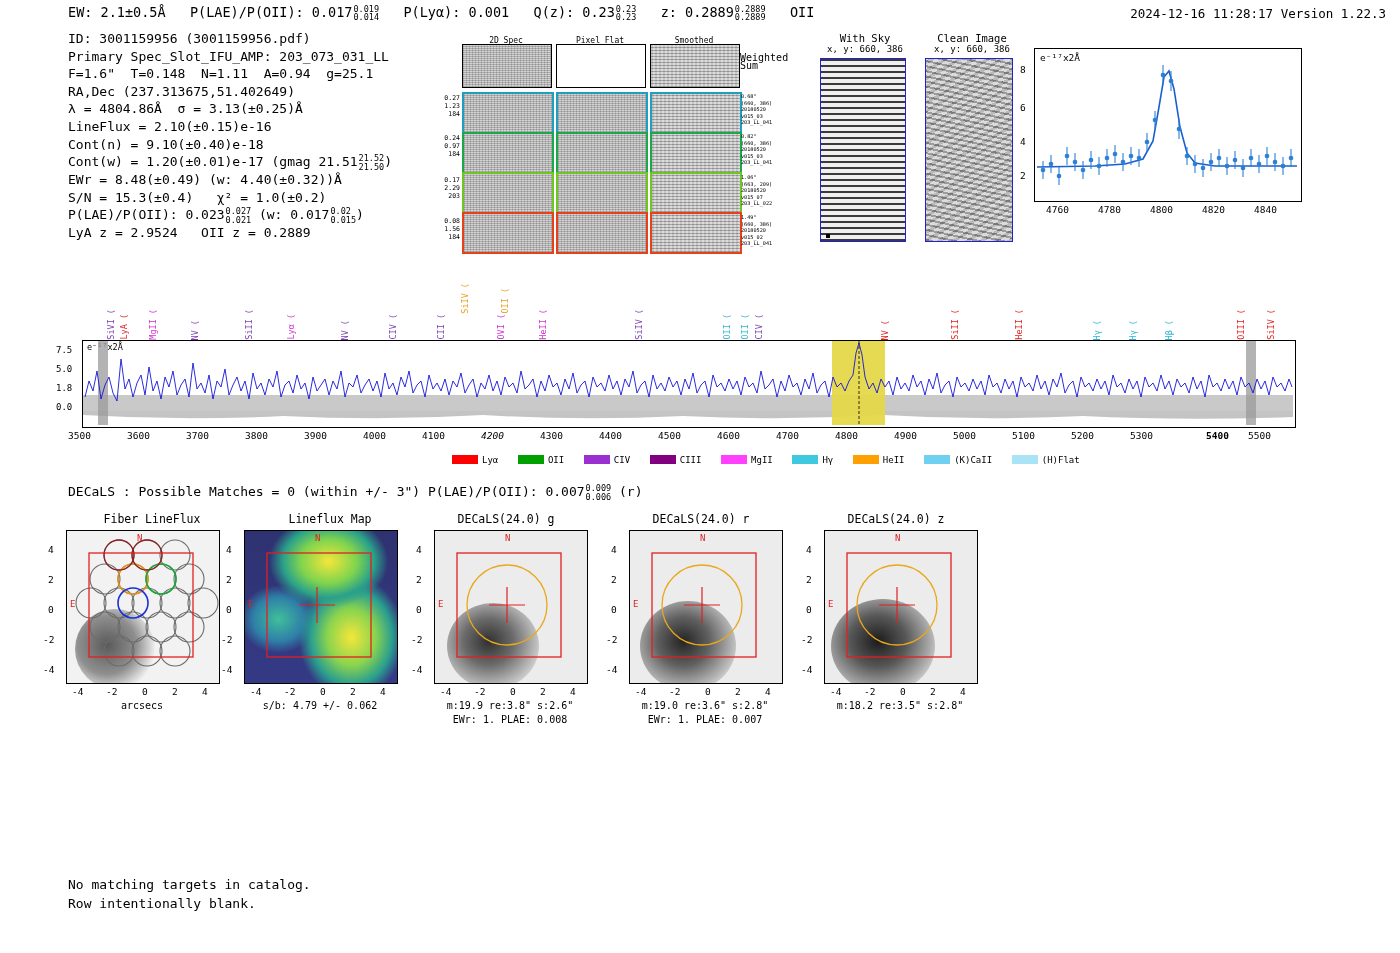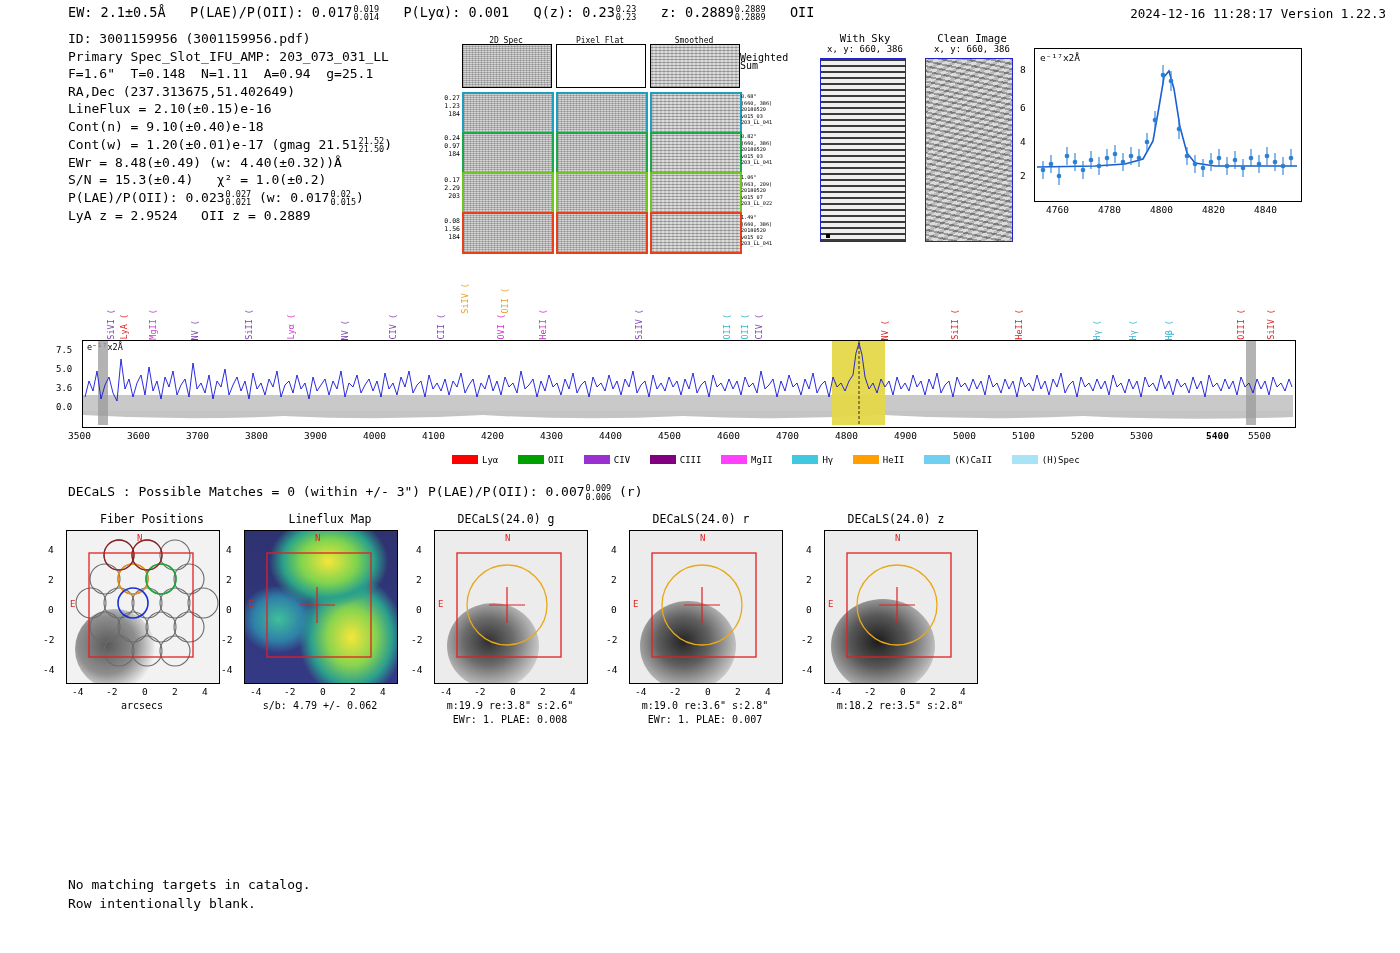--- a/index.html
+++ b/index.html
@@ -67,20 +67,21 @@
   &nbsp;
   <span>OII</span>
 </div>
 <div class="abs mono" id="timestamp">2024-12-16 11:28:17  Version 1.22.3</div>
 
 <div class="abs mono" id="info-block">
   <div class="l">ID: 3001159956 (3001159956.pdf)</div>
   <div class="l">Primary Spec_Slot_IFU_AMP: 203_073_031_LL</div>
   <div class="l">F=1.6"  T=0.148  N=1.11  A=0.94  g=25.1</div>
   <div class="l">RA,Dec (237.313675,51.402649)</div>
+  <div class="l">λ = 4804.86Å  σ = 3.13(±0.25)Å</div>
   <div class="l">LineFlux = 2.10(±0.15)e-16</div>
   <div class="l">Cont(n) = 9.10(±0.40)e-18</div>
   <div class="l nowrap"><span>Cont(w) = 1.20(±0.01)e-17 (gmag 21.51</span><span class="frac"><span>21.52</span><span>21.50</span></span>)</div>
   <div class="l">EWr = 8.48(±0.49) (w: 4.40(±0.32))Å</div>
   <div class="l">S/N = 15.3(±0.4)   χ² = 1.0(±0.2)</div>
   <div class="l nowrap"><span>P(LAE)/P(OII): 0.023</span><span class="frac"><span>0.027</span><span>0.021</span></span> <span>(w: 0.017</span><span class="frac"><span>0.02</span><span>0.015</span></span><span>)</span></div>
   <div class="l">LyA z = 2.9524   OII z = 0.2889</div>
 </div>
 
 <div class="abs" id="spec2d">
@@ -351,21 +352,21 @@
     <span class="emline-label" style="left:1184px;bottom:0;color:#e02020;">SiIV (</span>
     <span class="emline-label" style="left:378px;bottom:26px;color:#e8a020;">SiIV (</span>
     <span class="emline-label" style="left:418px;bottom:26px;color:#e8a020;">OII (</span>
   </div>
 
   <div class="axisbox" style="left:0;top:0;width:1212px;height:86px;"></div>
   <div class="abs" style="left:5px;top:2px;font-size:8.5px;">e⁻¹⁷x2Å</div>
 
   <div class="ticklbl" style="left:-26px;top:5px;font-size:9px;">7.5</div>
   <div class="ticklbl" style="left:-26px;top:24px;font-size:9px;">5.0</div>
-  <div class="ticklbl" style="left:-26px;top:43px;font-size:9px;">3.6</div>
+  <div class="ticklbl" style="left:-26px;top:43px;font-size:9px;">1.8</div>
   <div class="ticklbl" style="left:-26px;top:62px;font-size:9px;">0.0</div>
 
   <svg class="abs" style="left:1px;top:1px;" width="1210" height="84" viewBox="0 0 1210 84">
 
     <path d="M0,66 L1210,66 L1210,76 Q1100,80 1000,75 Q900,80 800,74 Q700,80 600,75 Q500,80 400,74 Q300,80 200,75 Q100,80 0,74 Z" fill="#c4c4c4"></path>
     <rect x="0" y="54" width="1210" height="16" fill="#c9c9c9"></rect>
 
     <rect x="15" y="0" width="10" height="84" fill="#9a9a9a" opacity="0.75"></rect>
     <rect x="1163" y="0" width="10" height="84" fill="#9a9a9a" opacity="0.75"></rect>
 
@@ -392,21 +393,21 @@
   </svg>
 
   <div class="abs" style="left:0;top:90px;width:1212px;height:14px;">
     <span class="ticklbl" style="left:-14px;">3500</span>
     <span class="ticklbl" style="left:45px;">3600</span>
     <span class="ticklbl" style="left:104px;">3700</span>
     <span class="ticklbl" style="left:163px;">3800</span>
     <span class="ticklbl" style="left:222px;">3900</span>
     <span class="ticklbl" style="left:281px;">4000</span>
     <span class="ticklbl" style="left:340px;">4100</span>
-    <span class="ticklbl" style="left:399px;">4200</span>
+    <span class="ticklbl" style="left:399px;font-style:italic;">4200</span>
     <span class="ticklbl" style="left:458px;">4300</span>
     <span class="ticklbl" style="left:517px;">4400</span>
     <span class="ticklbl" style="left:576px;">4500</span>
     <span class="ticklbl" style="left:635px;">4600</span>
     <span class="ticklbl" style="left:694px;">4700</span>
     <span class="ticklbl" style="left:753px;">4800</span>
     <span class="ticklbl" style="left:812px;">4900</span>
     <span class="ticklbl" style="left:871px;">5000</span>
     <span class="ticklbl" style="left:930px;">5100</span>
     <span class="ticklbl" style="left:989px;">5200</span>
@@ -417,31 +418,31 @@
 
   <div class="abs" style="left:370px;top:108px;width:700px;text-align:left;">
     <span class="legend-item"><span class="legend-sw" style="background:#ff0000;"></span><span>Lyα</span></span>
     <span class="legend-item"><span class="legend-sw" style="background:#00a000;"></span><span>OII</span></span>
     <span class="legend-item"><span class="legend-sw" style="background:#9b30d0;"></span><span>CIV</span></span>
     <span class="legend-item"><span class="legend-sw" style="background:#800080;"></span><span>CIII</span></span>
     <span class="legend-item"><span class="legend-sw" style="background:#ff40ff;"></span><span>MgII</span></span>
     <span class="legend-item"><span class="legend-sw" style="background:#40c8e0;"></span><span>Hγ</span></span>
     <span class="legend-item"><span class="legend-sw" style="background:#ffa000;"></span><span>HeII</span></span>
     <span class="legend-item"><span class="legend-sw" style="background:#70d0f0;"></span><span>(K)CaII</span></span>
-    <span class="legend-item"><span class="legend-sw" style="background:#a8e4f5;"></span><span>(H)Spec</span></span>
+    <span class="legend-item"><span class="legend-sw" style="background:#a8e4f5;"></span><span>(H)Flat</span></span>
   </div>
 </div>
 
 <div class="abs mono nowrap" id="decals-line">
   <span>DECaLS : Possible Matches = 0 (within +/- 3")  P(LAE)/P(OII): 0.007</span><span class="frac"><span>0.009</span><span>0.006</span></span>
   <span>(r)</span>
 </div>
 
 <div class="abs" style="left:62px;top:512px;width:180px;">
-  <div class="cut-title">Fiber Positions</div>
+  <div class="cut-title">Fiber LineFlux</div>
   <div class="abs" style="left:4px;top:18px;width:152px;height:152px;border:1px solid #000;background:#f2f2f2;overflow:hidden;">
     <div class="blob" style="left:8px;top:78px;width:80px;height:80px;background:radial-gradient(circle at 40% 45%, #5a5a5a 0%, #8f8f8f 45%, rgba(200,200,200,0) 75%);"></div>
     <svg width="152" height="152" viewBox="0 0 152 152" style="position:absolute;left:0;top:0;">
       <g fill="none" stroke="#6b6b6b" stroke-width="1.1">
         <circle cx="52" cy="24" r="15"></circle>
           <circle cx="80" cy="24" r="15"></circle>
           <circle cx="108" cy="24" r="15"></circle>
         <circle cx="38" cy="48" r="15"></circle>
           <circle cx="66" cy="48" r="15"></circle>
           <circle cx="94" cy="48" r="15"></circle>

